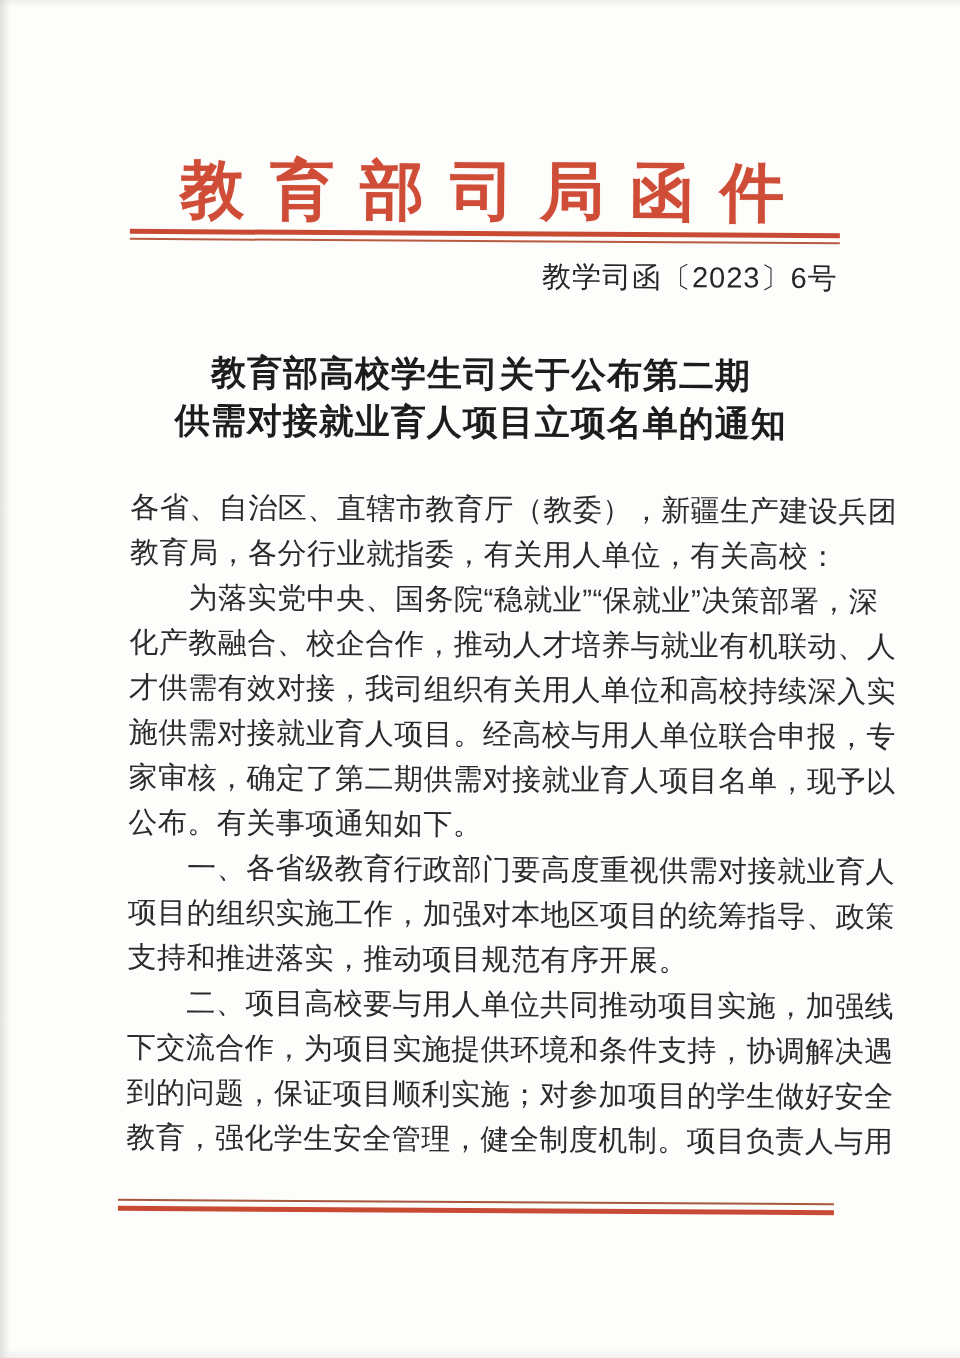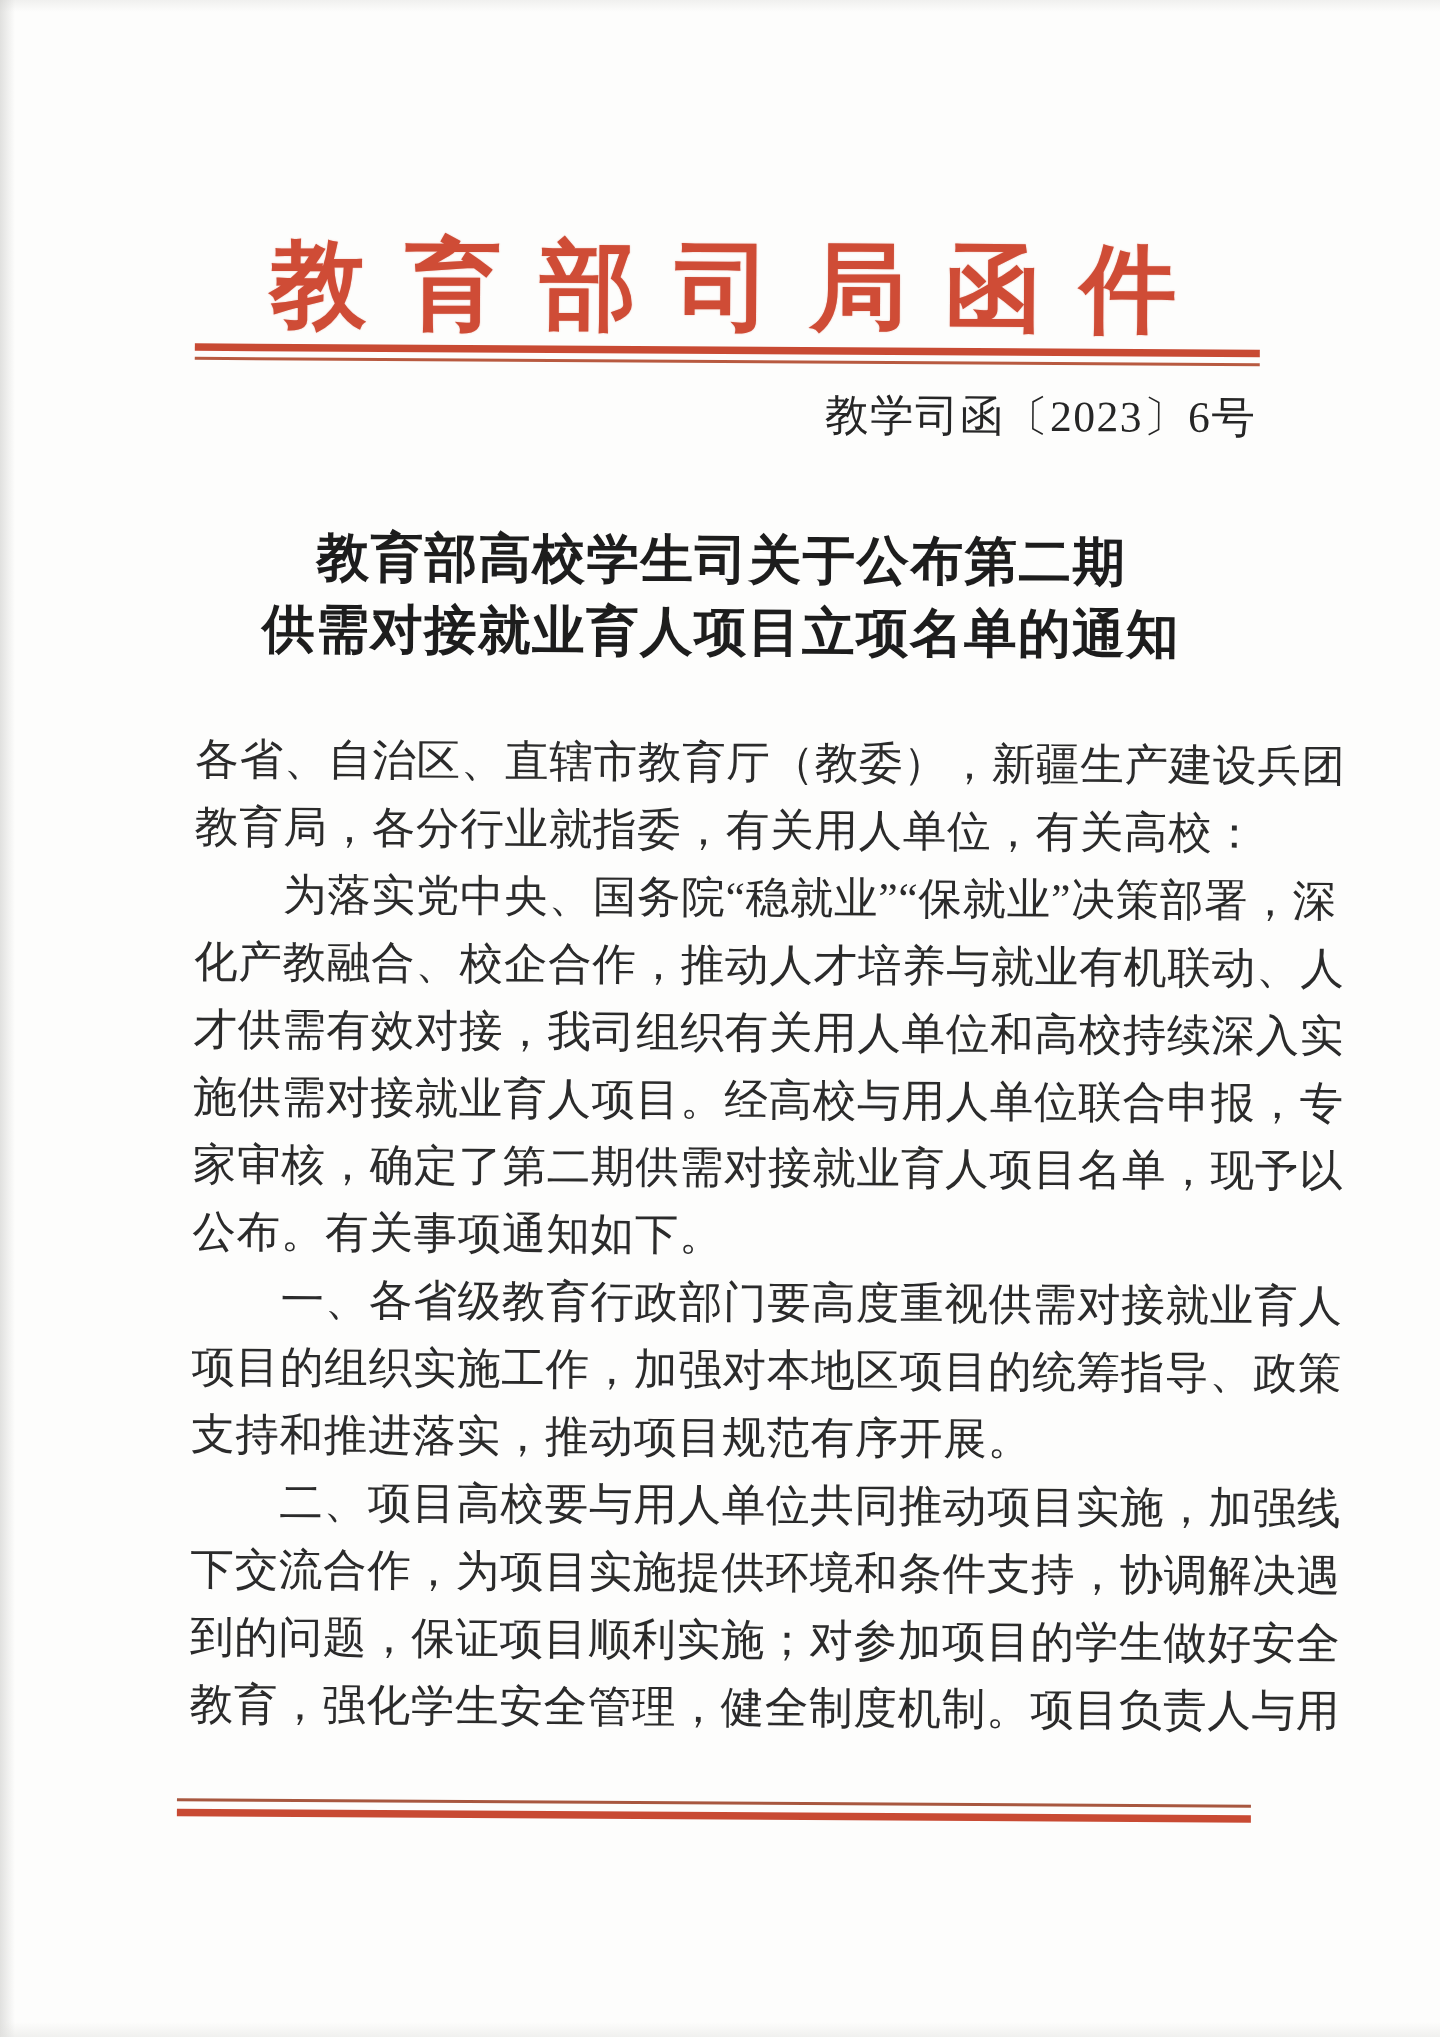--- a/index.html
+++ b/index.html
@@ -7,21 +7,21 @@
     padding: 0;
     background: #e9e9e7;
   }
   .sheet {
     position: relative;
     width: 960px;
     height: 1358px;
     margin: 0 auto;
     background: #fdfdfc;
     overflow: hidden;
-    font-family: Liberation Serif, serif;
+    font-family: Liberation Sans, sans-serif;
   }
   
   .edge-left {
     position: absolute; left: 0; top: 0; bottom: 0; width: 10px;
     background: linear-gradient(to right, #c9c9c7, rgba(255,255,255,0));
     opacity: .55;
   }
   .edge-top {
     position: absolute; left: 0; top: 0; right: 0; height: 8px;
     background: linear-gradient(to bottom, #e3e3e1, rgba(255,255,255,0));

